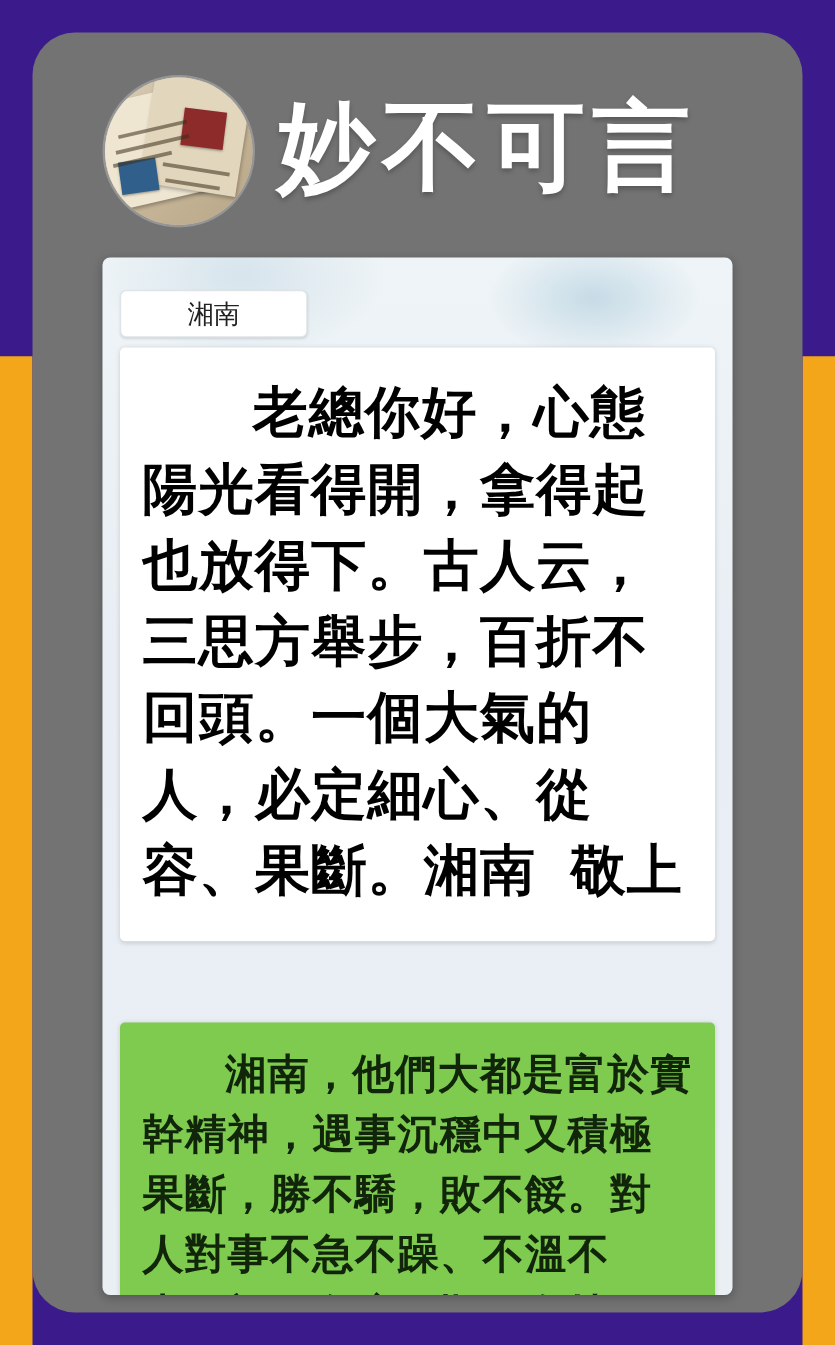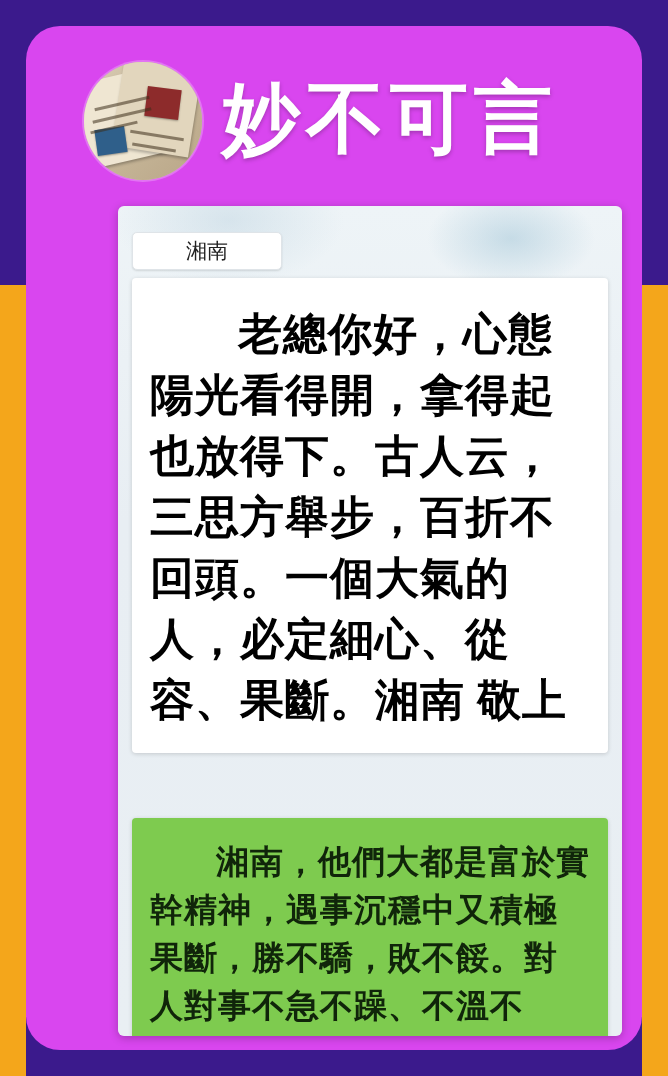--- a/index.html
+++ b/index.html
@@ -41,21 +41,21 @@
     background: #f4a61b;
   }
 
   
   #card {
     position: absolute;
     left: 26px;
     top: 26px;
     width: 616px;
     height: 1024px;
-    background: #d946ef;           
+    background: #737373;           
     border-radius: 34px;
     overflow: hidden;
   }
 
   
   #header {
     position: absolute;
     left: 0;
     top: 0;
     width: 616px;
@@ -135,21 +135,20 @@
   #chat-sheet {
     position: absolute;
     left: 56px;
     top: 180px;
     width: 504px;
     height: 830px;
     background: linear-gradient(180deg,#eef4f7 0%, #e8eef3 38%, #e9eff3 100%);
     border-radius: 6px;
     box-shadow: 0 2px 8px rgba(0,0,0,.25);
     overflow: hidden;
-    margin-left: 36px;
   }
   
   #chat-sheet::before {
     content: "";
     position: absolute;
     left: 0; top: 0; right: 0; height: 180px;
     background:
       radial-gradient(120px 70px at 78% 18%, rgba(150,190,210,.45), rgba(150,190,210,0) 70%),
       radial-gradient(160px 90px at 22% 8%,  rgba(180,205,220,.40), rgba(180,205,220,0) 72%);
     pointer-events: none;
@@ -182,21 +181,21 @@
     background: #74c34a;
     color: #17350a;
     box-shadow: 0 1px 2px rgba(0,0,0,.18);
     min-width: 112px;
     text-align: center;
   }
 
   
   .bubble {
     position: absolute;
-    font-family: Liberation Serif, serif;
+    font-family: Liberation Mono, monospace;
     box-sizing: border-box;
   }
   #bubble-left {
     left: 14px;
     top: 72px;
     width: 476px;
     padding: 26px 18px 22px 18px;
     background: #ffffff;
     border-radius: 4px;
     box-shadow: 0 1px 4px rgba(0,0,0,.16);

